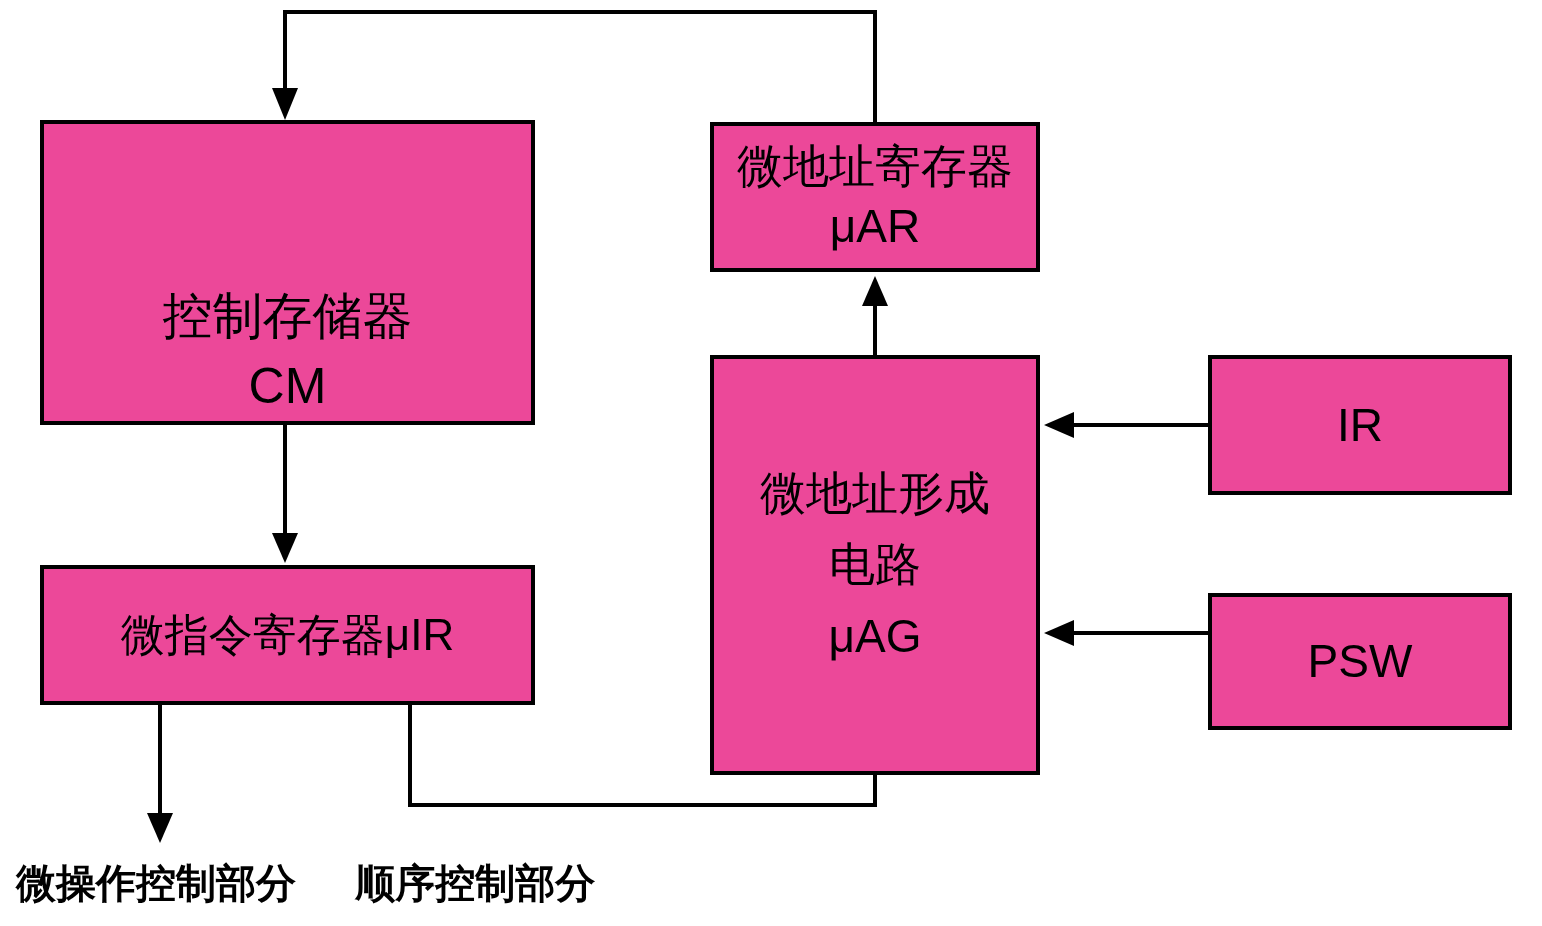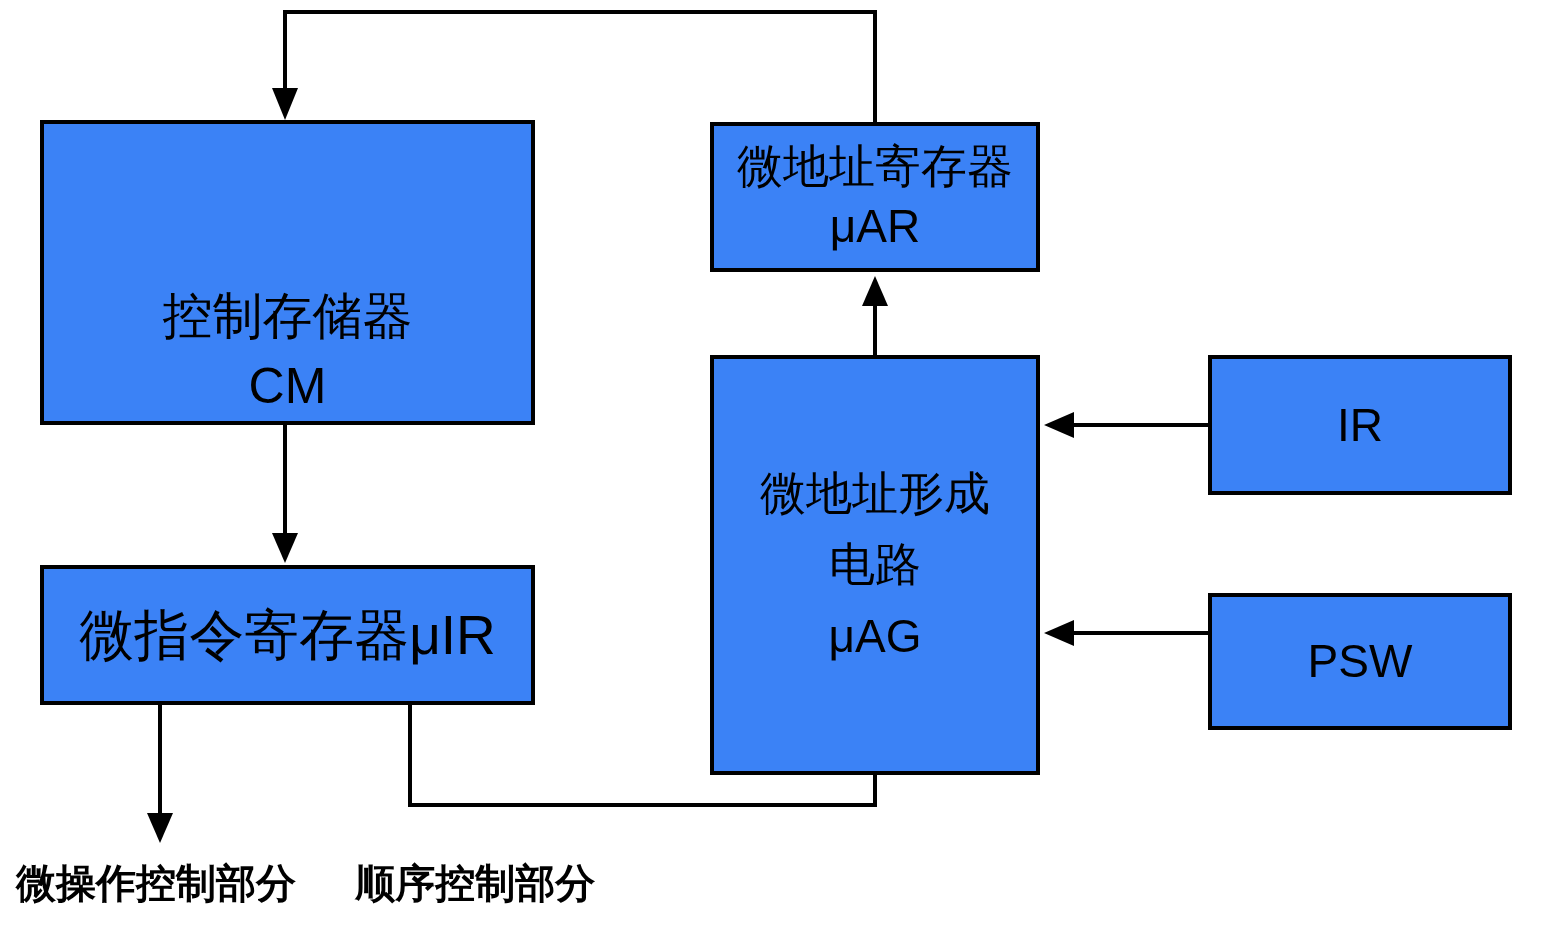--- a/index.html
+++ b/index.html
@@ -17,35 +17,35 @@
   svg.wires {
     position: absolute;
     left: 0; top: 0;
     width: 1542px; height: 926px;
     pointer-events: none;
   }
 
   .box {
     position: absolute;
     border: 4px solid #000;
-    background: #3b82f6;
+    background: #ec4899;
     display: flex;
     flex-direction: column;
     align-items: center;
     justify-content: center;
     text-align: center;
     line-height: 1.4;
   }
 
   .box-cm   { left: 40px;   top: 120px; width: 495px; height: 305px; font-size: 50px; justify-content: flex-end; }
   .box-uar  { left: 710px;  top: 122px; width: 330px; height: 150px; font-size: 46px; line-height: 1.3; }
   .box-uag  { left: 710px;  top: 355px; width: 330px; height: 420px; font-size: 46px; line-height: 1.55; }
   .box-ir   { left: 1208px; top: 355px; width: 304px; height: 140px; font-size: 46px; }
   .box-psw  { left: 1208px; top: 565px; width: 304px; height: 137px; font-size: 46px; margin-top: 28px; }
-  .box-uir  { left: 40px;   top: 565px; width: 495px; height: 140px; font-size: 55px; }
+  .box-uir  { left: 40px;   top: 565px; width: 495px; height: 140px; font-size: 44px; }
 
   .footnotes {
     position: absolute;
     left: 16px;
     top: 856px;
     font-size: 40px;
     white-space: nowrap;
     font-weight: bold;
   }
   .footnotes .fn { display: inline-block; }

